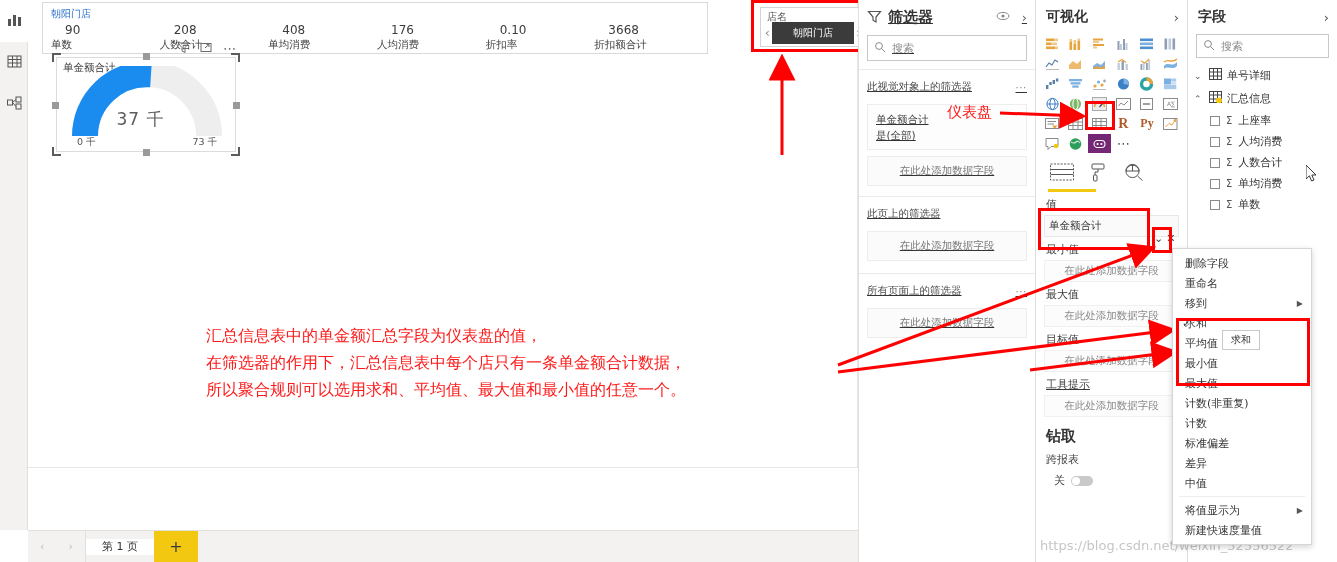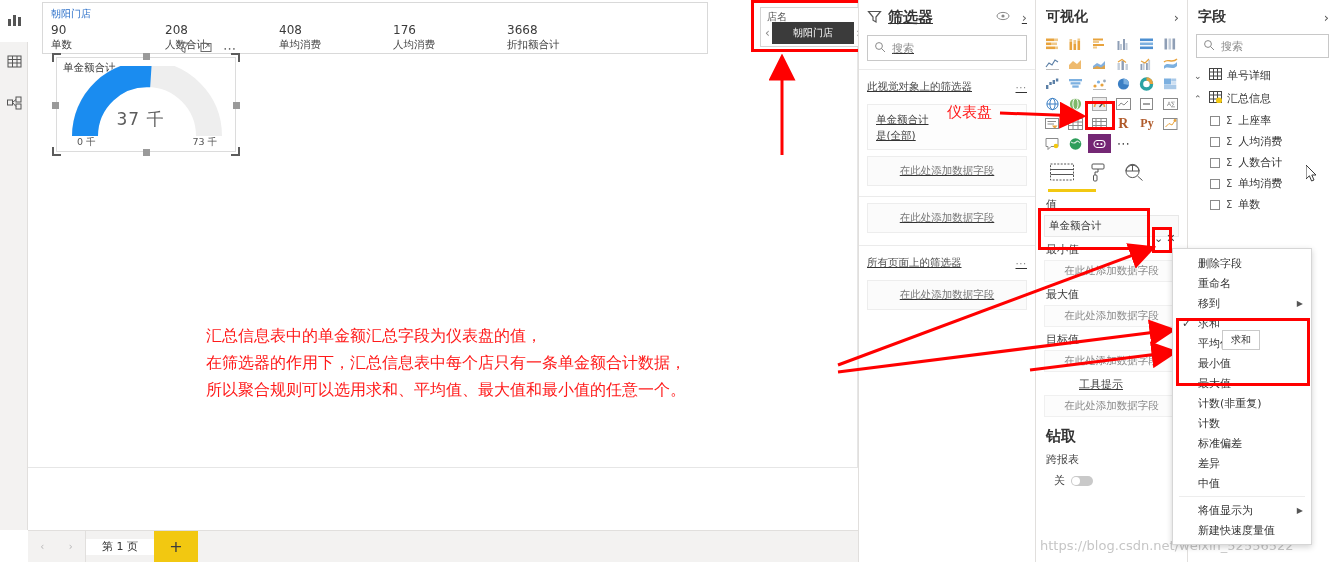--- a/index.html
+++ b/index.html
@@ -36,21 +36,21 @@
   }
 
   
   .kpi-card {
     position:absolute; left:14px; top:2px; width:666px; height:52px;
     border:1px solid #d9d9d9; background:#fff;
   }
   .kpi-title { position:absolute; left:8px; top:4px; font-size:10px; color:#2a6fc9; }
   .kpi-cols { position:absolute; left:8px; top:20px; right:4px; display:flex; }
   .kpi-col { width:114px; }
-  .kpi-val { font-size:12px; color:#3b3b3b; line-height:14px; }
+  .kpi-val { font-size:12px; color:#3b3b3b; line-height:14px;margin-left:14px; }
   .kpi-lbl { font-size:10.5px; color:#444; line-height:14px; }
 
   
   .gauge-wrap { position:absolute; left:28px; top:57px; width:180px; height:95px; }
   .viz-toolbar {
     position:absolute; right:0; top:-16px; display:flex; gap:10px; align-items:center;
     color:#6b6b6b;
   }
   .gauge-box {
     position:absolute; left:0; top:0; width:180px; height:95px;
@@ -155,21 +155,21 @@
     border:3px solid #ff0000;
   }
   .vizcell.purple { background:#742774; }
   .fmt-row {
     display:flex; gap:16px; padding:8px 0 2px 14px; align-items:center; color:#5a5a5a;
   }
   .fmt-underline { margin:2px 0 0 12px; width:48px; height:3px; background:#f2c811; }
 
   .wellgroup { padding:0 8px; }
   .well-label { font-size:11px; color:#3a3a3a; padding:5px 2px 3px 2px; }
-  .well-label.link { text-decoration:underline;margin-left:33px; }
+  .well-label.link { text-decoration:underline; }
   .well-field {
     height:22px; border:1px solid #e8e8e8; background:#fafafa;
     display:flex; align-items:center; padding:0 4px; font-size:10.5px; color:#3a3a3a;
   }
   .well-drop {
     height:22px; border:1px solid #f0f0f0; background:#fcfcfc;
     display:flex; align-items:center; justify-content:center; font-size:10.5px; color:#8a8a8a;
   }
   .drill-title { font-size:15px; font-weight:bold; color:#333; padding:10px 0 4px 10px; }
   .drill-sub { font-size:11px; color:#444; padding:2px 0 4px 10px; }
@@ -199,21 +199,21 @@
   .ghost-text { position:absolute; font-size:11px; color:#555; }
 
   
   .ctxmenu {
     position:absolute; left:1172px; top:248px; width:140px; background:#fff;
     border:1px solid #d6d6d6; box-shadow:0 2px 6px rgba(0,0,0,.18);
     padding:4px 0; z-index:40;
   }
   .ctx-item {
     height:20px; display:flex; align-items:center; font-size:11px; color:#333;
-    padding-left:25px; position:relative; padding-right:8px;
+    padding-left:12px; position:relative; padding-right:8px;
   }
   .ctx-item .check { position:absolute; left:9px; color:#444; font-size:11px; }
   .ctx-item .sub { margin-left:auto; color:#555; font-size:8px; }
   .ctx-sep { height:1px; background:#ededed; margin:3px 6px; }
   .ctx-hl { position:absolute; left:1176px; top:318px; width:134px; height:68px; border:3px solid #ff0000; z-index:41; }
   .ctx-tooltip {
     position:absolute; left:1222px; top:330px; background:#fff; border:1px solid #c9c9c9;
     font-size:10px; color:#333; padding:2px 8px; z-index:42;
   }
 
@@ -280,20 +280,24 @@
           <div class="kpi-val">208</div>
           <div class="kpi-lbl">人数合计</div>
         </div>
         <div class="kpi-col">
           <div class="kpi-val">408</div>
           <div class="kpi-lbl">单均消费</div>
         </div>
         <div class="kpi-col">
           <div class="kpi-val">176</div>
           <div class="kpi-lbl">人均消费</div>
+        </div>
+        <div class="kpi-col">
+          <div class="kpi-val">0.10</div>
+          <div class="kpi-lbl">折扣率</div>
         </div>
         <div class="kpi-col">
           <div class="kpi-val">3668</div>
           <div class="kpi-lbl">折扣额合计</div>
         </div>
       </div>
     </div>
 
     <div class="gauge-wrap">
       <div class="viz-toolbar">
@@ -394,20 +398,25 @@
         <span class="dots">⋯</span>
       </div>
     </div>
     <div class="fl-card">
       <div>单金额合计</div>
       <div>是(全部)</div>
     </div>
     <div class="fl-drop">在此处添加数据字段</div>
     <div class="fl-sep" style="margin-top:10px;"></div>
 
+    <div class="fl-section">
+      <div class="fl-section-title">
+        <span>此页上的筛选器</span>
+      </div>
+    </div>
     <div class="fl-drop">在此处添加数据字段</div>
     <div class="fl-sep" style="margin-top:12px;"></div>
 
     <div class="fl-section">
       <div class="fl-section-title">
         <span>所有页面上的筛选器</span>
         <span class="dots">⋯</span>
       </div>
     </div>
     <div class="fl-drop">在此处添加数据字段</div>

